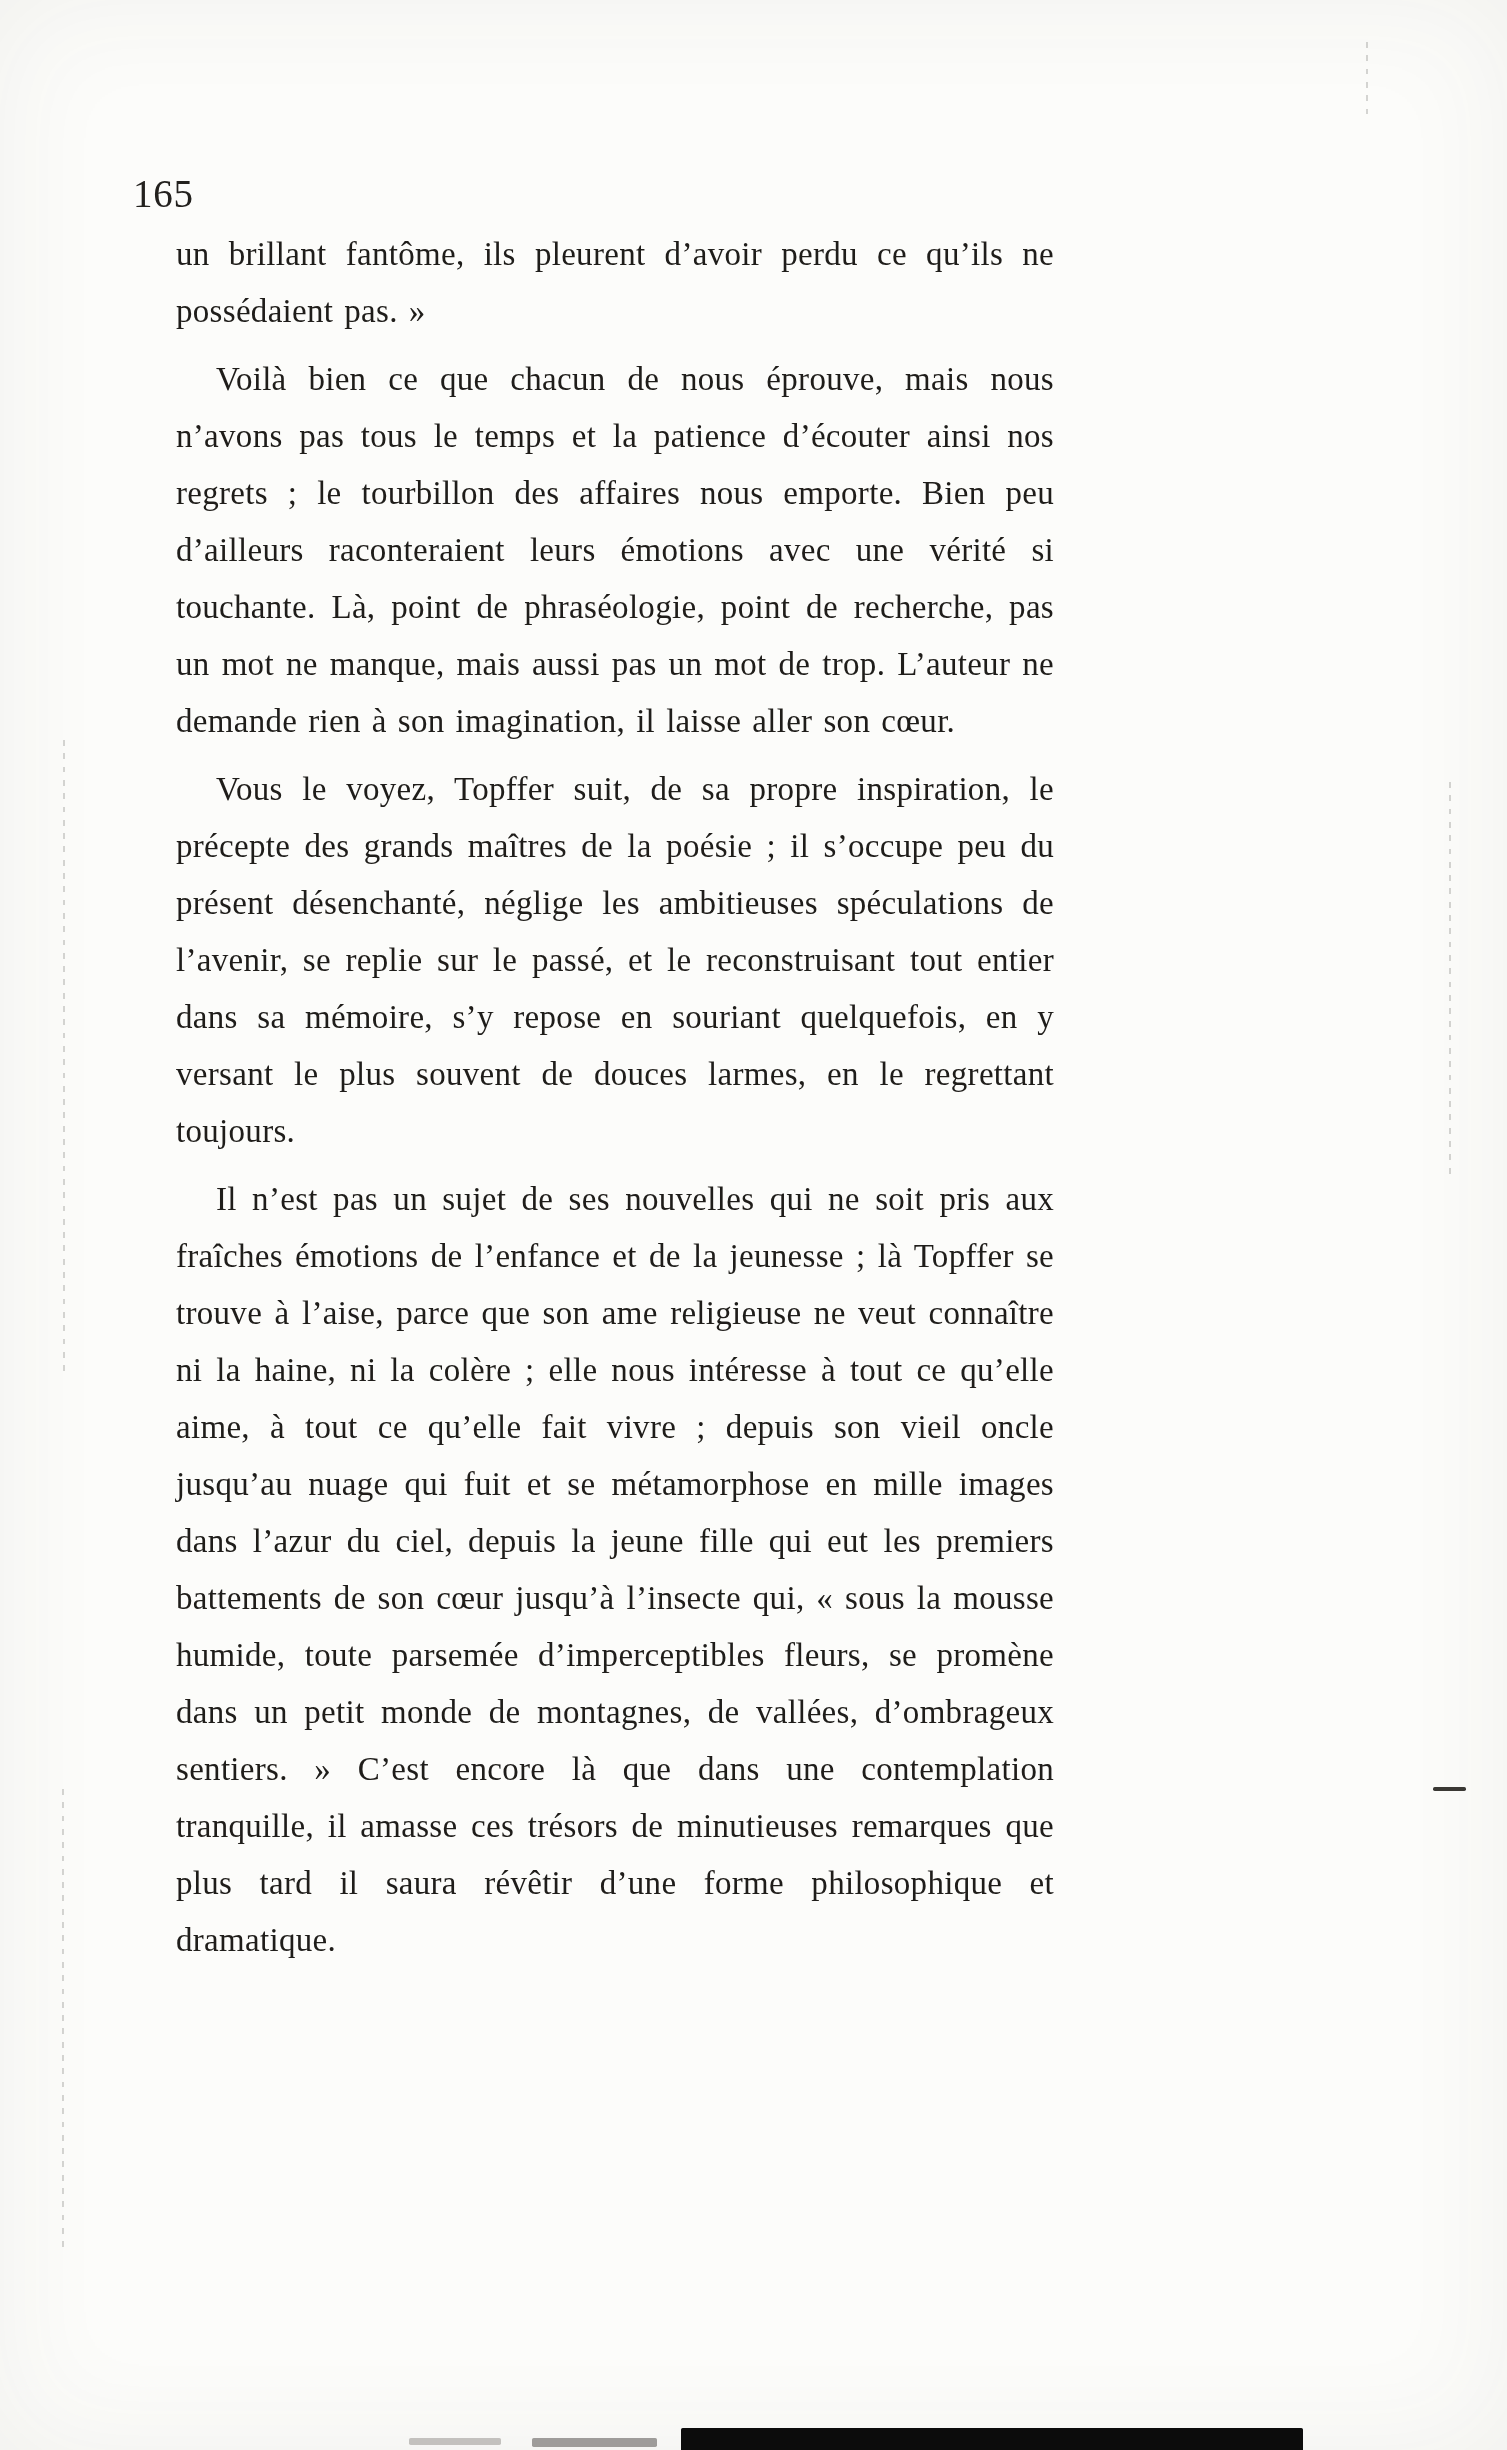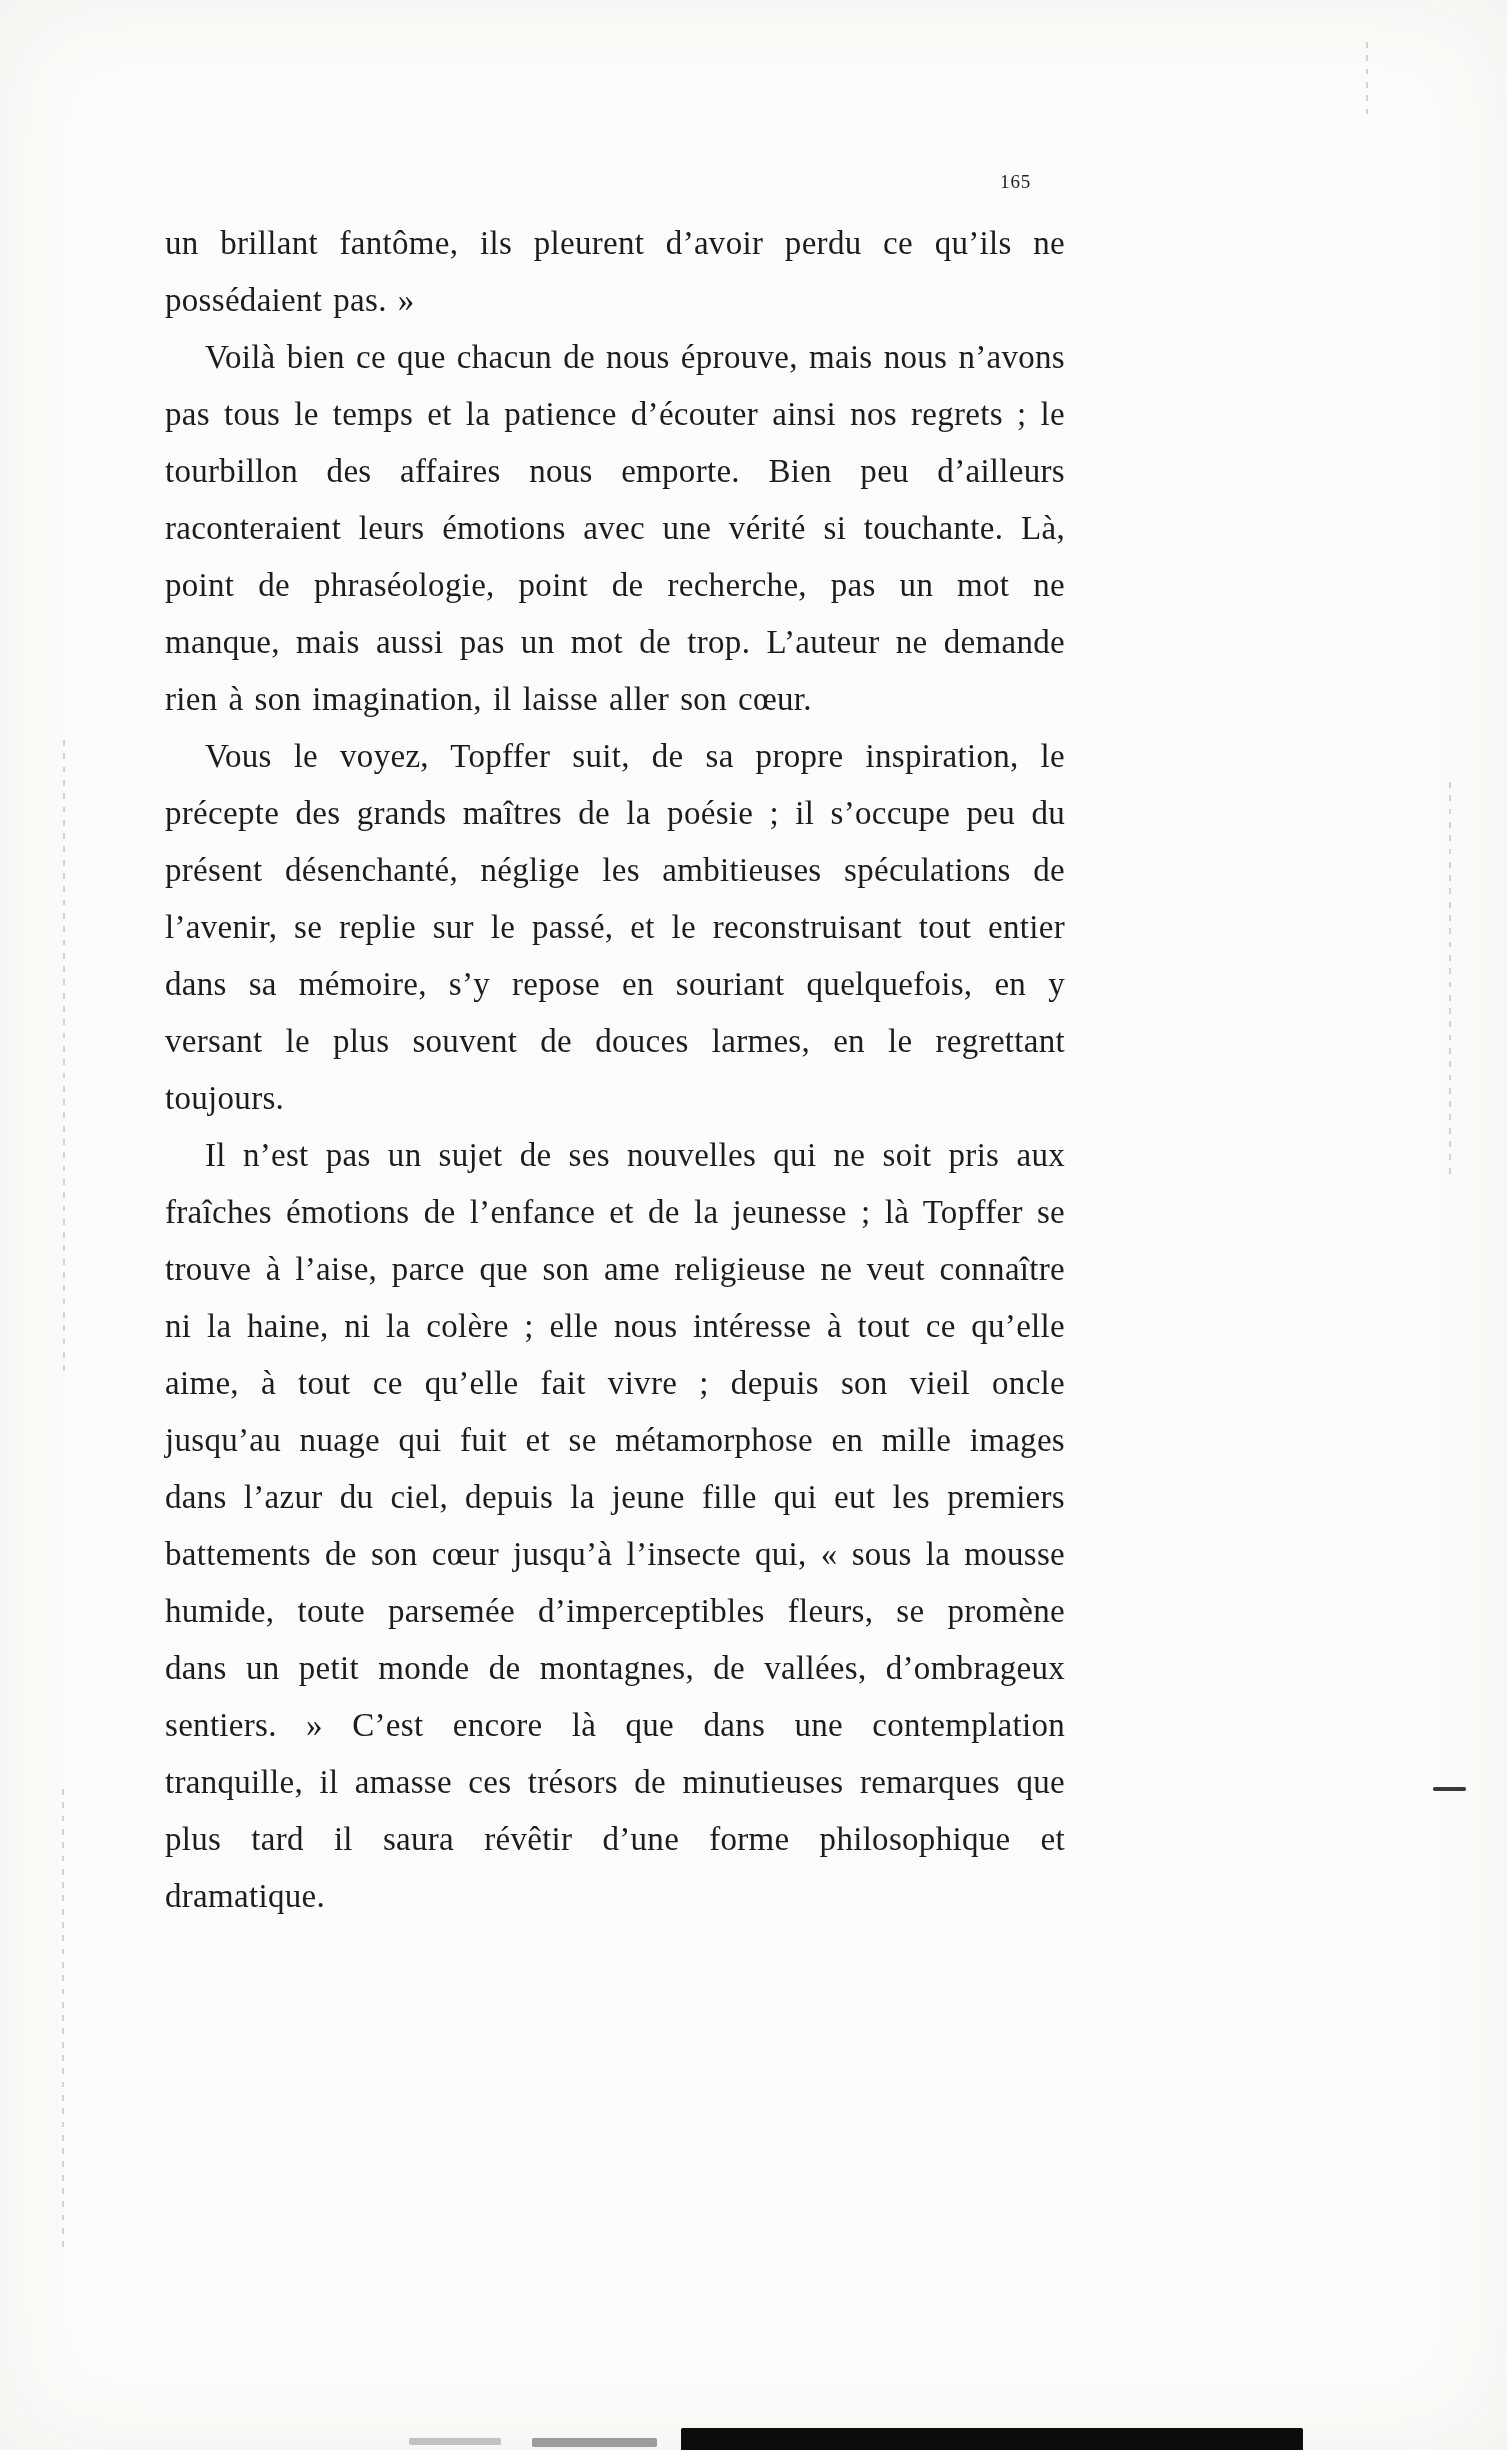--- a/index.html
+++ b/index.html
@@ -19,39 +19,39 @@
     inset: 0;
     background: #fcfcfa;
     box-shadow: inset 0 0 116px rgba(60,60,55,0.06);
     color: #201e1b;
   }
   .page-number {
     position: absolute;
     top: 171px;
     left: 133px;
     width: 898px;
-    text-align: right;
-    font-size: 19px;
+    text-align: left;
+    font-size: 39px;
     letter-spacing: 0.8px;
     color: #23211e;
   }
   .text-block {
     position: absolute;
     left: 165px;
     top: 215px;
     width: 900px;
     font-size: 33px;
     line-height: 57px;
     text-align: justify;
     letter-spacing: 0.3px;
     word-spacing: 2.5px;
     color: #1f1d1a;
   }
   .text-block p {
-    margin: 0;
+    margin: 11px;
     text-indent: 40px;
   }
   .text-block p.no-indent {
     text-indent: 0;
   }
   
   .v-line {
     position: absolute;
     width: 1.7px;
     background: repeating-linear-gradient(

